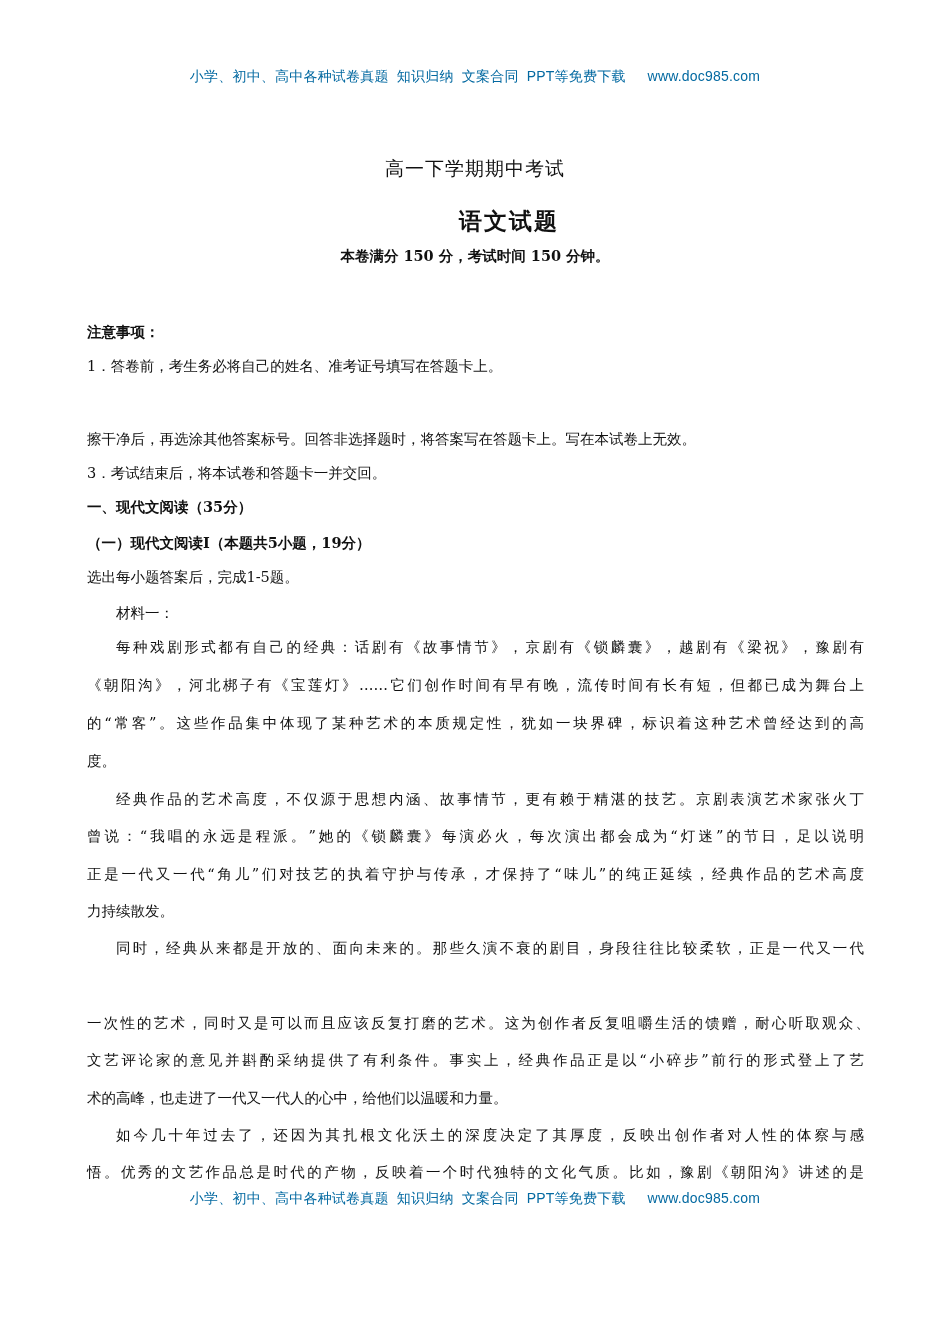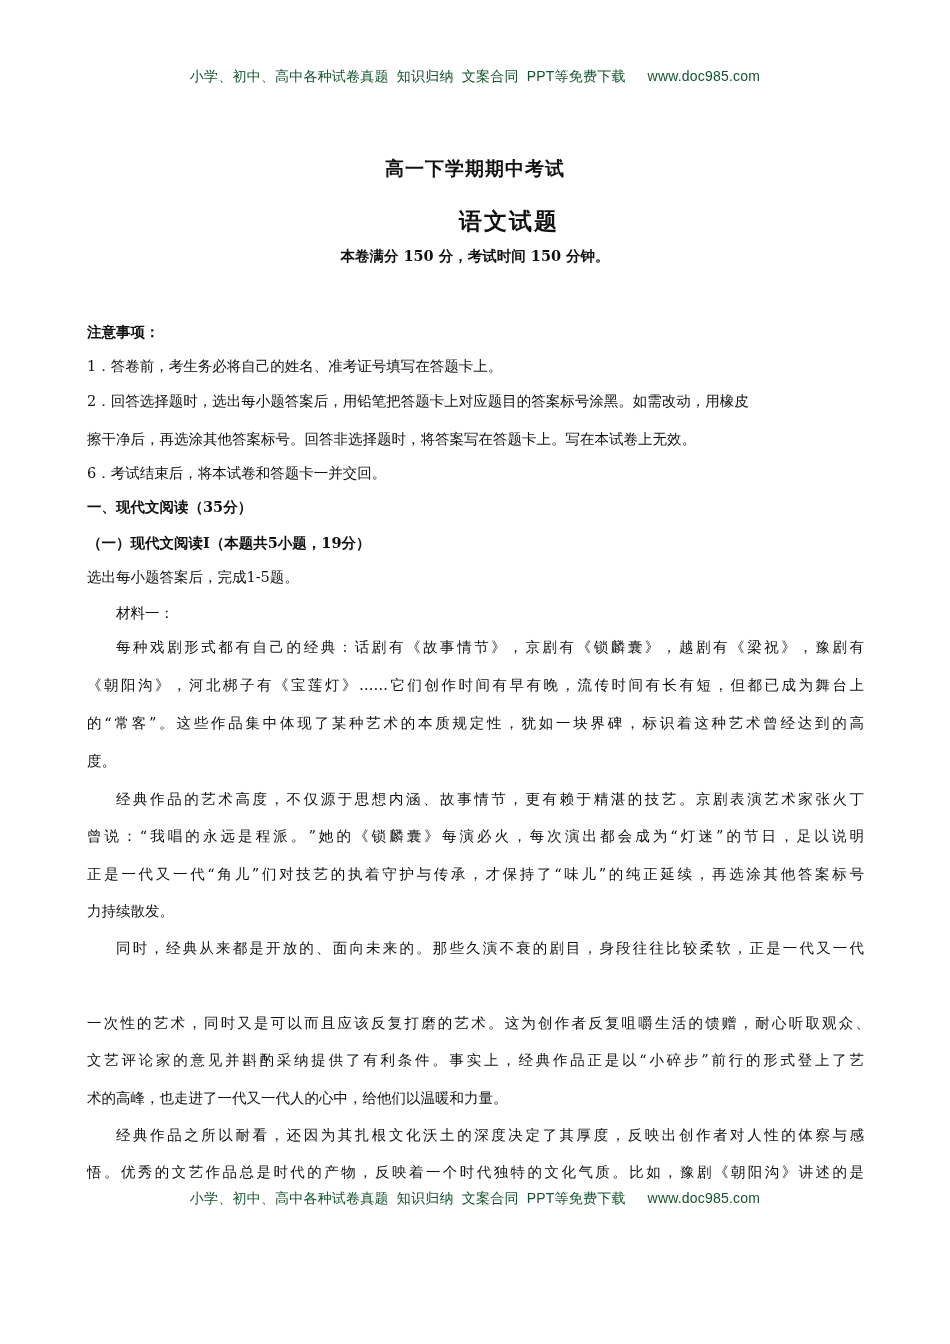--- a/index.html
+++ b/index.html
@@ -2,27 +2,27 @@
 <html><head>
 <meta charset="utf-8">
 <style>
   html, body { margin: 0; padding: 0; background: #ffffff; }
   body { width: 950px; height: 1344px; position: relative; overflow: hidden;
          font-family: "DejaVu Serif", "Liberation Serif", serif; color: #111; }
   .page { position: absolute; left: 0; top: 0; width: 950px; height: 1344px; }
   .header-banner, .footer-banner {
     position: absolute; left: 0; width: 950px; text-align: center;
     font-family: "Liberation Sans", "DejaVu Sans", sans-serif;
-    font-size: 14px; color: #14532d; letter-spacing: 0.2px; white-space: pre;
+    font-size: 14px; color: #0369a1; letter-spacing: 0.2px; white-space: pre;
   }
   .header-banner { top: 68px; }
   .footer-banner { top: 1190px; }
   .banner-url { margin-left: 22px; }
   .title-main { position: absolute; top: 156px; left: 0; width: 950px; text-align: center;
-    font-size: 19px; font-weight: bold; letter-spacing: 1px; }
+    font-size: 19px; font-weight: normal; letter-spacing: 1px; }
   .title-sub { position: absolute; top: 206px; left: 0; width: 950px; text-align: center;
     font-size: 23px; font-weight: bold; letter-spacing: 2px; margin-left: 34px; }
   .score-line { position: absolute; top: 247px; left: 0; width: 950px; text-align: center;
     font-size: 14.5px; font-weight: bold; }
   .line { position: absolute; left: 87px; width: 780px; font-size: 14.5px; white-space: nowrap; margin-top: 36px; }
   .bold { font-weight: bold; }
   .indent { left: 116px; }
   .justify { text-align: justify; text-align-last: justify; width: 777px; }
 </style>
 </head>
@@ -31,42 +31,41 @@
 <div class="page">
 
   <div class="header-banner"><span>小学、初中、高中各种试卷真题  知识归纳  文案合同  PPT等免费下载</span><span class="banner-url">www.doc985.com</span></div>
 
   <div class="title-main">高一下学期期中考试</div>
   <div class="title-sub">语文试题</div>
   <div class="score-line">本卷满分 150 分，考试时间 150 分钟。</div>
 
   <div class="line bold" style="top:287px">注意事项：</div>
   <div class="line" style="top:321px">1．答卷前，考生务必将自己的姓名、准考证号填写在答题卡上。</div>
-  <div class="line" style="top:356px">2．回答选择题时，选出每小题答案后，用铅笔把答题卡上对应题目的答案标号涂黑。如需改动，用橡皮</div>
   <div class="line" style="top:394px">擦干净后，再选涂其他答案标号。回答非选择题时，将答案写在答题卡上。写在本试卷上无效。</div>
-  <div class="line" style="top:428px">6．考试结束后，将本试卷和答题卡一并交回。</div>
+  <div class="line" style="top:428px">3．考试结束后，将本试卷和答题卡一并交回。</div>
 
   <div class="line bold" style="top:462px">一、现代文阅读（35分）</div>
   <div class="line bold" style="top:498px">（一）现代文阅读Ⅰ（本题共5小题，19分）</div>
   <div class="line" style="top:532px">选出每小题答案后，完成1-5题。</div>
   <div class="line indent" style="top:568px">材料一：</div>
 
   <div class="line indent justify" style="top:602px;width:748px">每种戏剧形式都有自己的经典：话剧有《故事情节》，京剧有《锁麟囊》，越剧有《梁祝》，豫剧有</div>
   <div class="line justify" style="top:640px">《朝阳沟》，河北梆子有《宝莲灯》……它们创作时间有早有晚，流传时间有长有短，但都已成为舞台上</div>
   <div class="line justify" style="top:678px">的“常客”。这些作品集中体现了某种艺术的本质规定性，犹如一块界碑，标识着这种艺术曾经达到的高</div>
   <div class="line" style="top:716px">度。</div>
 
   <div class="line indent justify" style="top:754px;width:748px">经典作品的艺术高度，不仅源于思想内涵、故事情节，更有赖于精湛的技艺。京剧表演艺术家张火丁</div>
   <div class="line justify" style="top:791px">曾说：“我唱的永远是程派。”她的《锁麟囊》每演必火，每次演出都会成为“灯迷”的节日，足以说明</div>
-  <div class="line justify" style="top:829px">正是一代又一代“角儿”们对技艺的执着守护与传承，才保持了“味儿”的纯正延续，再选涂其他答案标号</div>
+  <div class="line justify" style="top:829px">正是一代又一代“角儿”们对技艺的执着守护与传承，才保持了“味儿”的纯正延续，经典作品的艺术高度</div>
   <div class="line" style="top:866px">力持续散发。</div>
 
   <div class="line indent justify" style="top:903px;width:748px">同时，经典从来都是开放的、面向未来的。那些久演不衰的剧目，身段往往比较柔软，正是一代又一代</div>
   <div class="line justify" style="top:978px;width:783px">一次性的艺术，同时又是可以而且应该反复打磨的艺术。这为创作者反复咀嚼生活的馈赠，耐心听取观众、</div>
   <div class="line justify" style="top:1015px">文艺评论家的意见并斟酌采纳提供了有利条件。事实上，经典作品正是以“小碎步”前行的形式登上了艺</div>
   <div class="line" style="top:1053px">术的高峰，也走进了一代又一代人的心中，给他们以温暖和力量。</div>
 
-  <div class="line indent justify" style="top:1090px;width:748px">经典作品之所以耐看，还因为其扎根文化沃土的深度决定了其厚度，反映出创作者对人性的体察与感</div>
+  <div class="line indent justify" style="top:1090px;width:748px">如今几十年过去了，还因为其扎根文化沃土的深度决定了其厚度，反映出创作者对人性的体察与感</div>
   <div class="line justify" style="top:1127px">悟。优秀的文艺作品总是时代的产物，反映着一个时代独特的文化气质。比如，豫剧《朝阳沟》讲述的是</div>
 
   <div class="footer-banner"><span>小学、初中、高中各种试卷真题  知识归纳  文案合同  PPT等免费下载</span><span class="banner-url">www.doc985.com</span></div>
 
 </div>
 
 </body></html>

